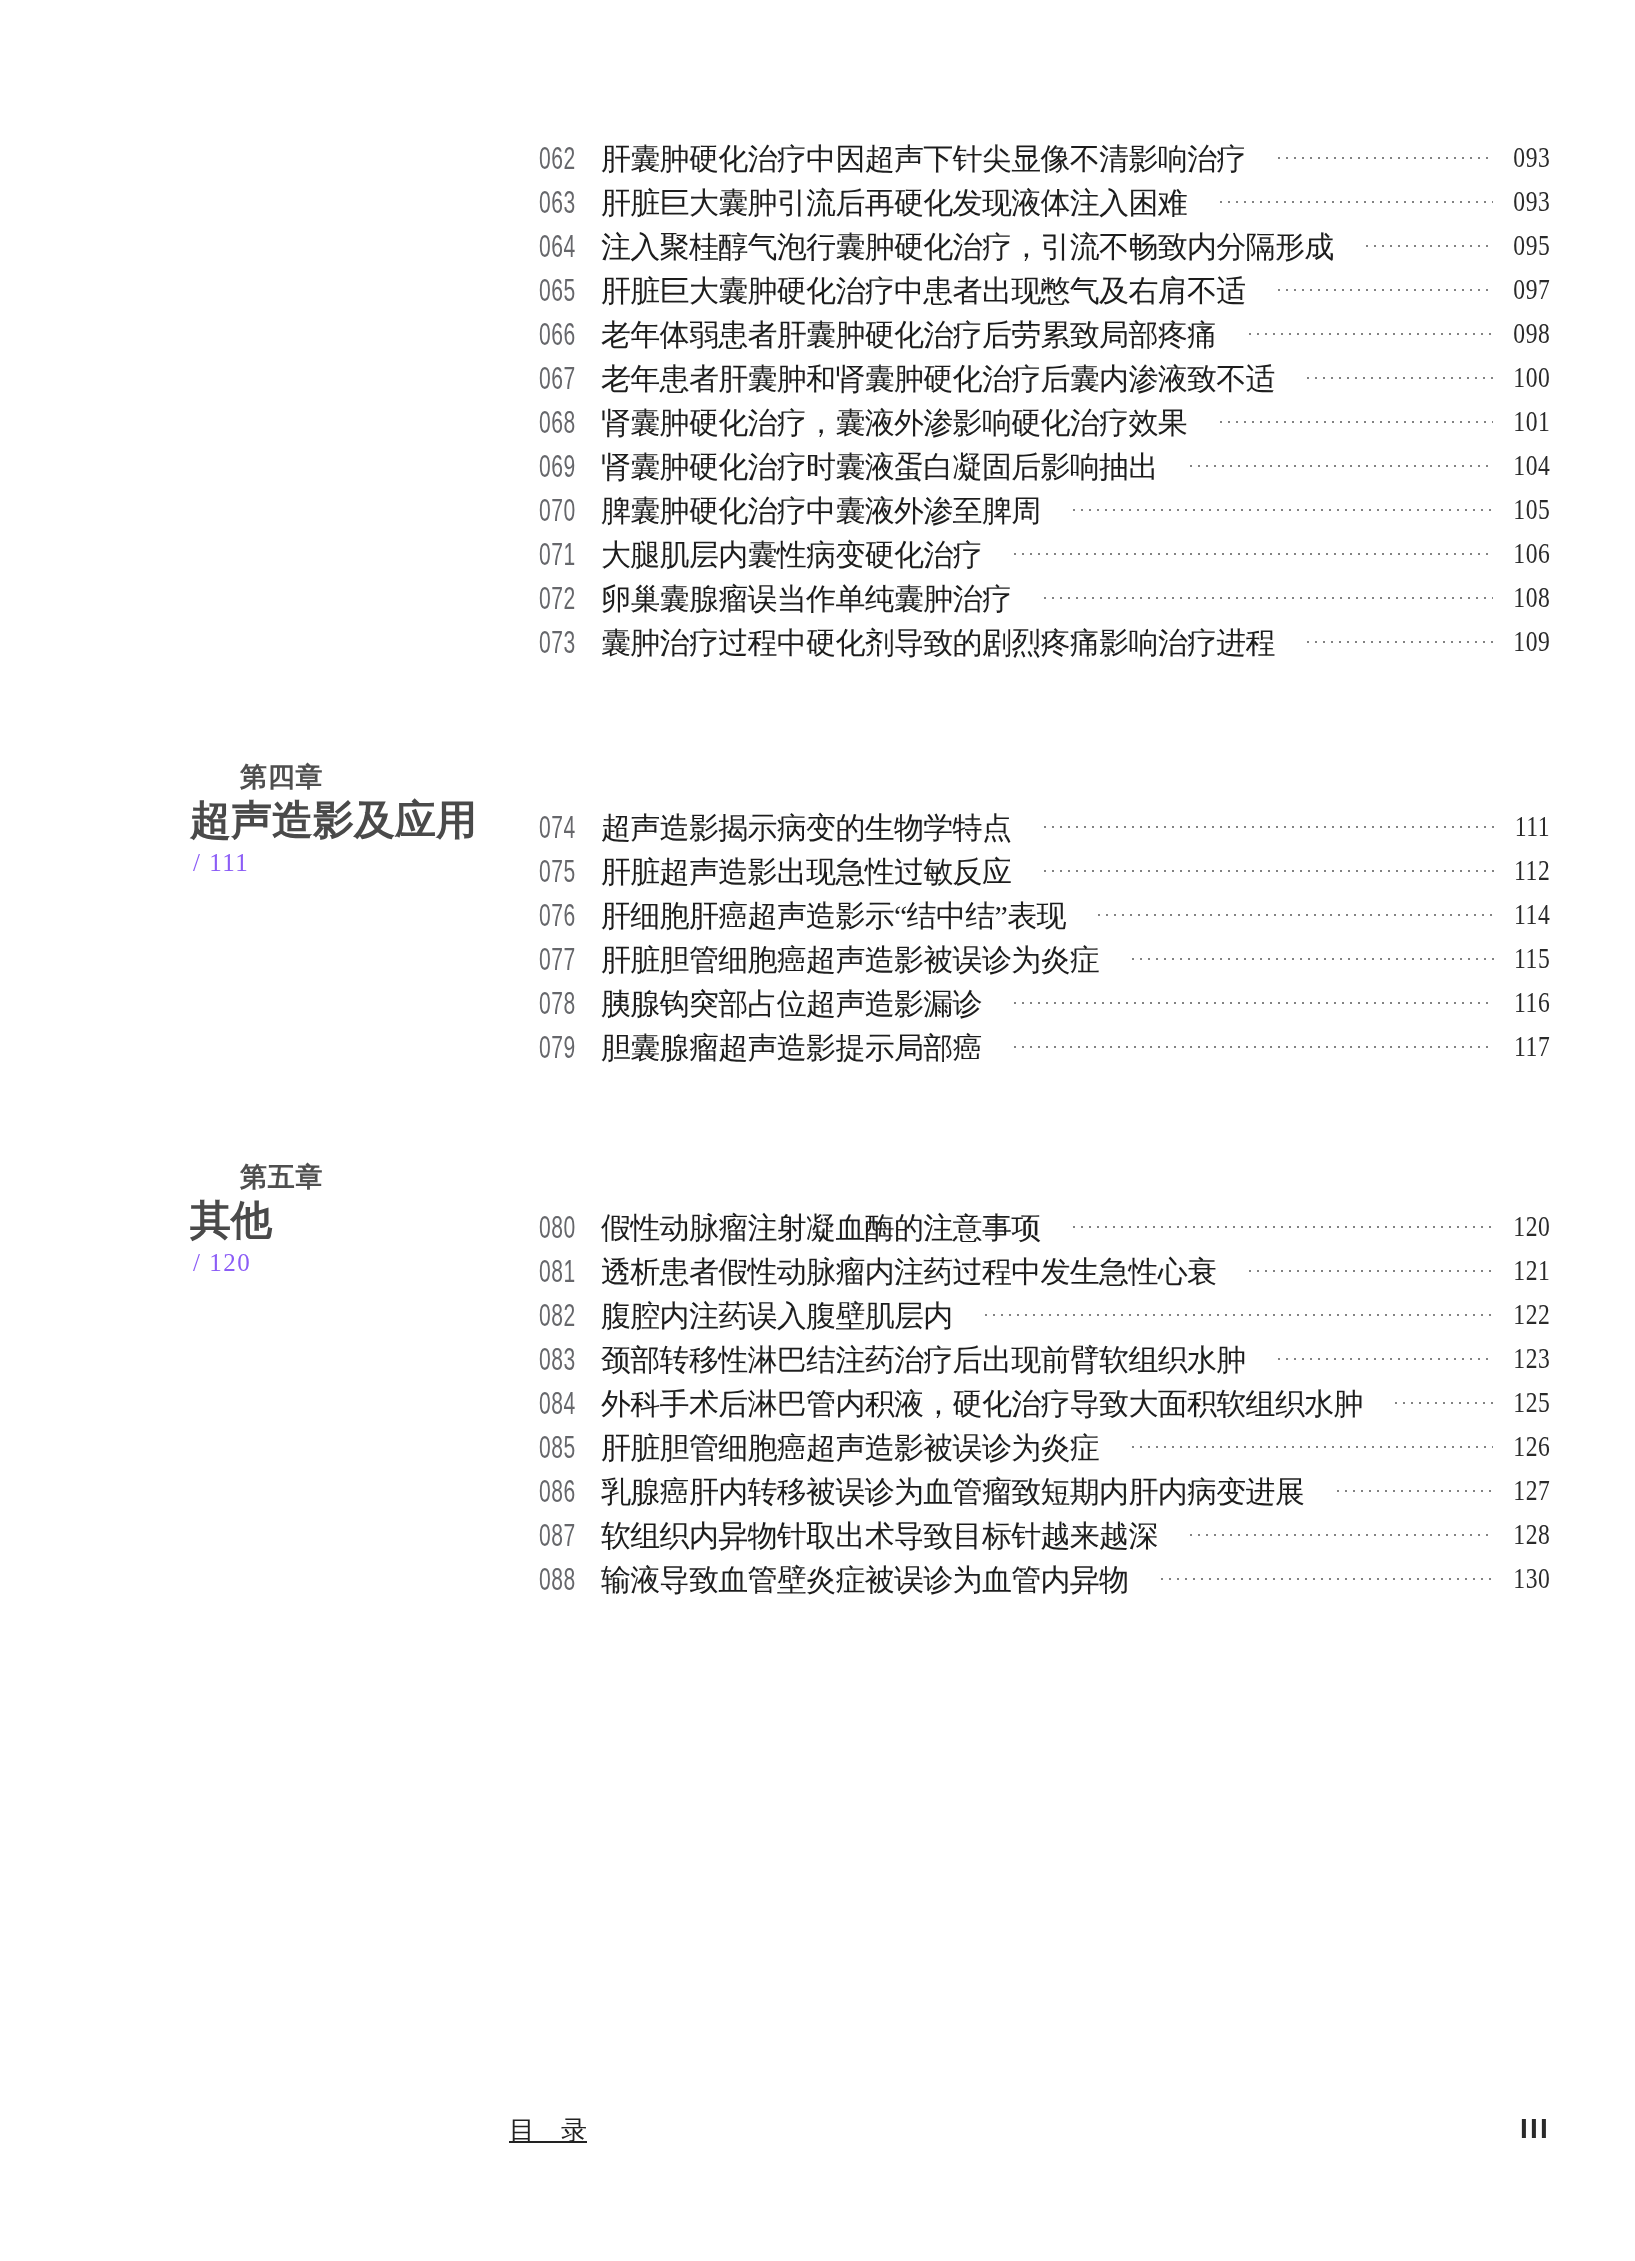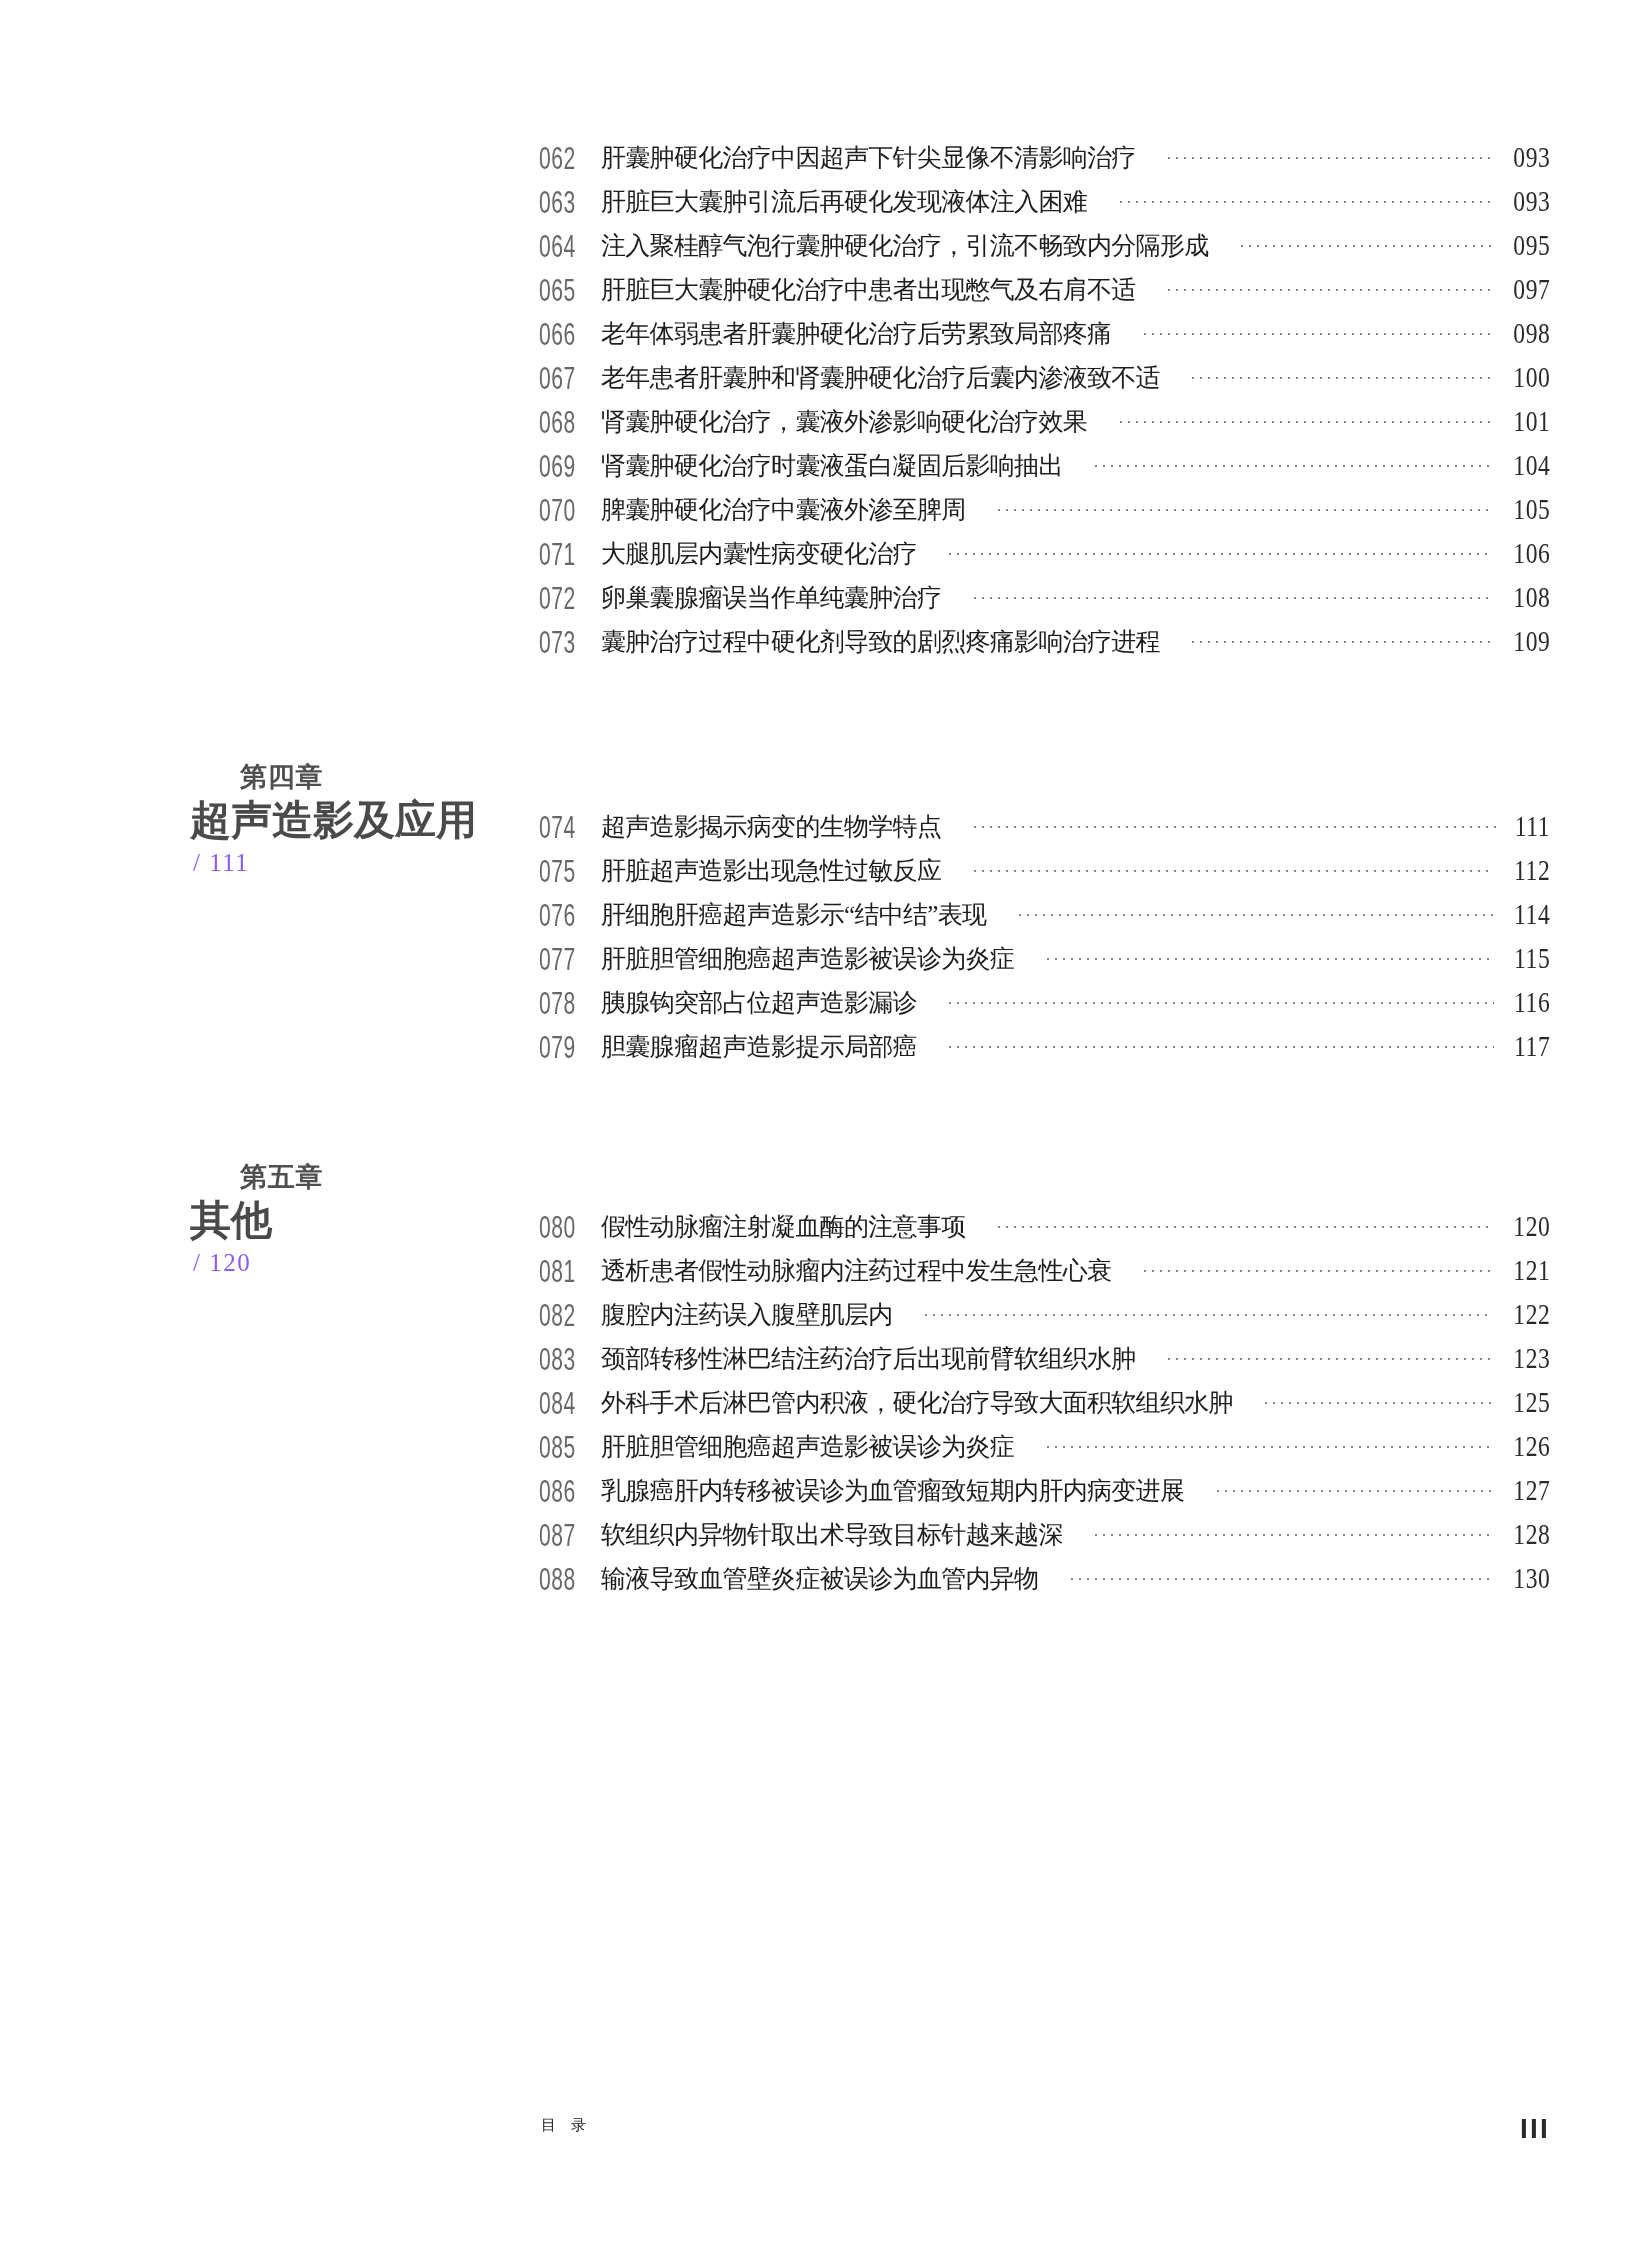--- a/index.html
+++ b/index.html
@@ -36,21 +36,21 @@
   .toc-row { height: 44px; display: flex; align-items: center; }
   .toc-num {
     flex: 0 0 62px;
     font-family: "Liberation Sans", sans-serif;
     font-size: 31px; color: #66676b;
     transform: scaleX(0.68); transform-origin: left center;
     letter-spacing: 0.7px; line-height: 1; white-space: nowrap;
   }
   .toc-title {
     flex: 0 0 auto;
-    font-size: 25px; color: #1d1d1d;
+    font-size: 30px; color: #1d1d1d;
     letter-spacing: -0.7px; line-height: 1.1; white-space: nowrap;
   }
   .toc-dots {
     flex: 1 1 auto;
     height: 10.3px;
     margin: 0 10.3px 0 29.5px;
     background-image: radial-gradient(circle, #828282 1.3px, rgba(130,130,130,0) 1.4px);
     background-size: 8px 10.3px;
     background-repeat: repeat-x;
     background-position: left center;
@@ -58,22 +58,22 @@
   }
   .toc-page {
     flex: 0 0 auto;
     font-size: 29.5px; color: #2a2a2a;
     transform: scaleX(0.8); transform-origin: right center;
     letter-spacing: 0.7px; line-height: 1; white-space: nowrap;
   }
 
   
   .footer-left {
-    position: absolute; left: 541px; top: 2118px;
-    font-size: 15px; color: #222222; line-height: 1; white-space: nowrap;
+    position: absolute; left: 509px; top: 2118px;
+    font-size: 26px; color: #222222; line-height: 1; white-space: nowrap; text-decoration: underline;
   }
   .footer-page {
     position: absolute; right: 85px; top: 2115px;
     font-family: "Liberation Sans", sans-serif;
     font-size: 28px; font-weight: bold; color: #2a2a2a;
     letter-spacing: 2.2px; line-height: 1; white-space: nowrap;
   }
 </style>
 </head>
 <body>

